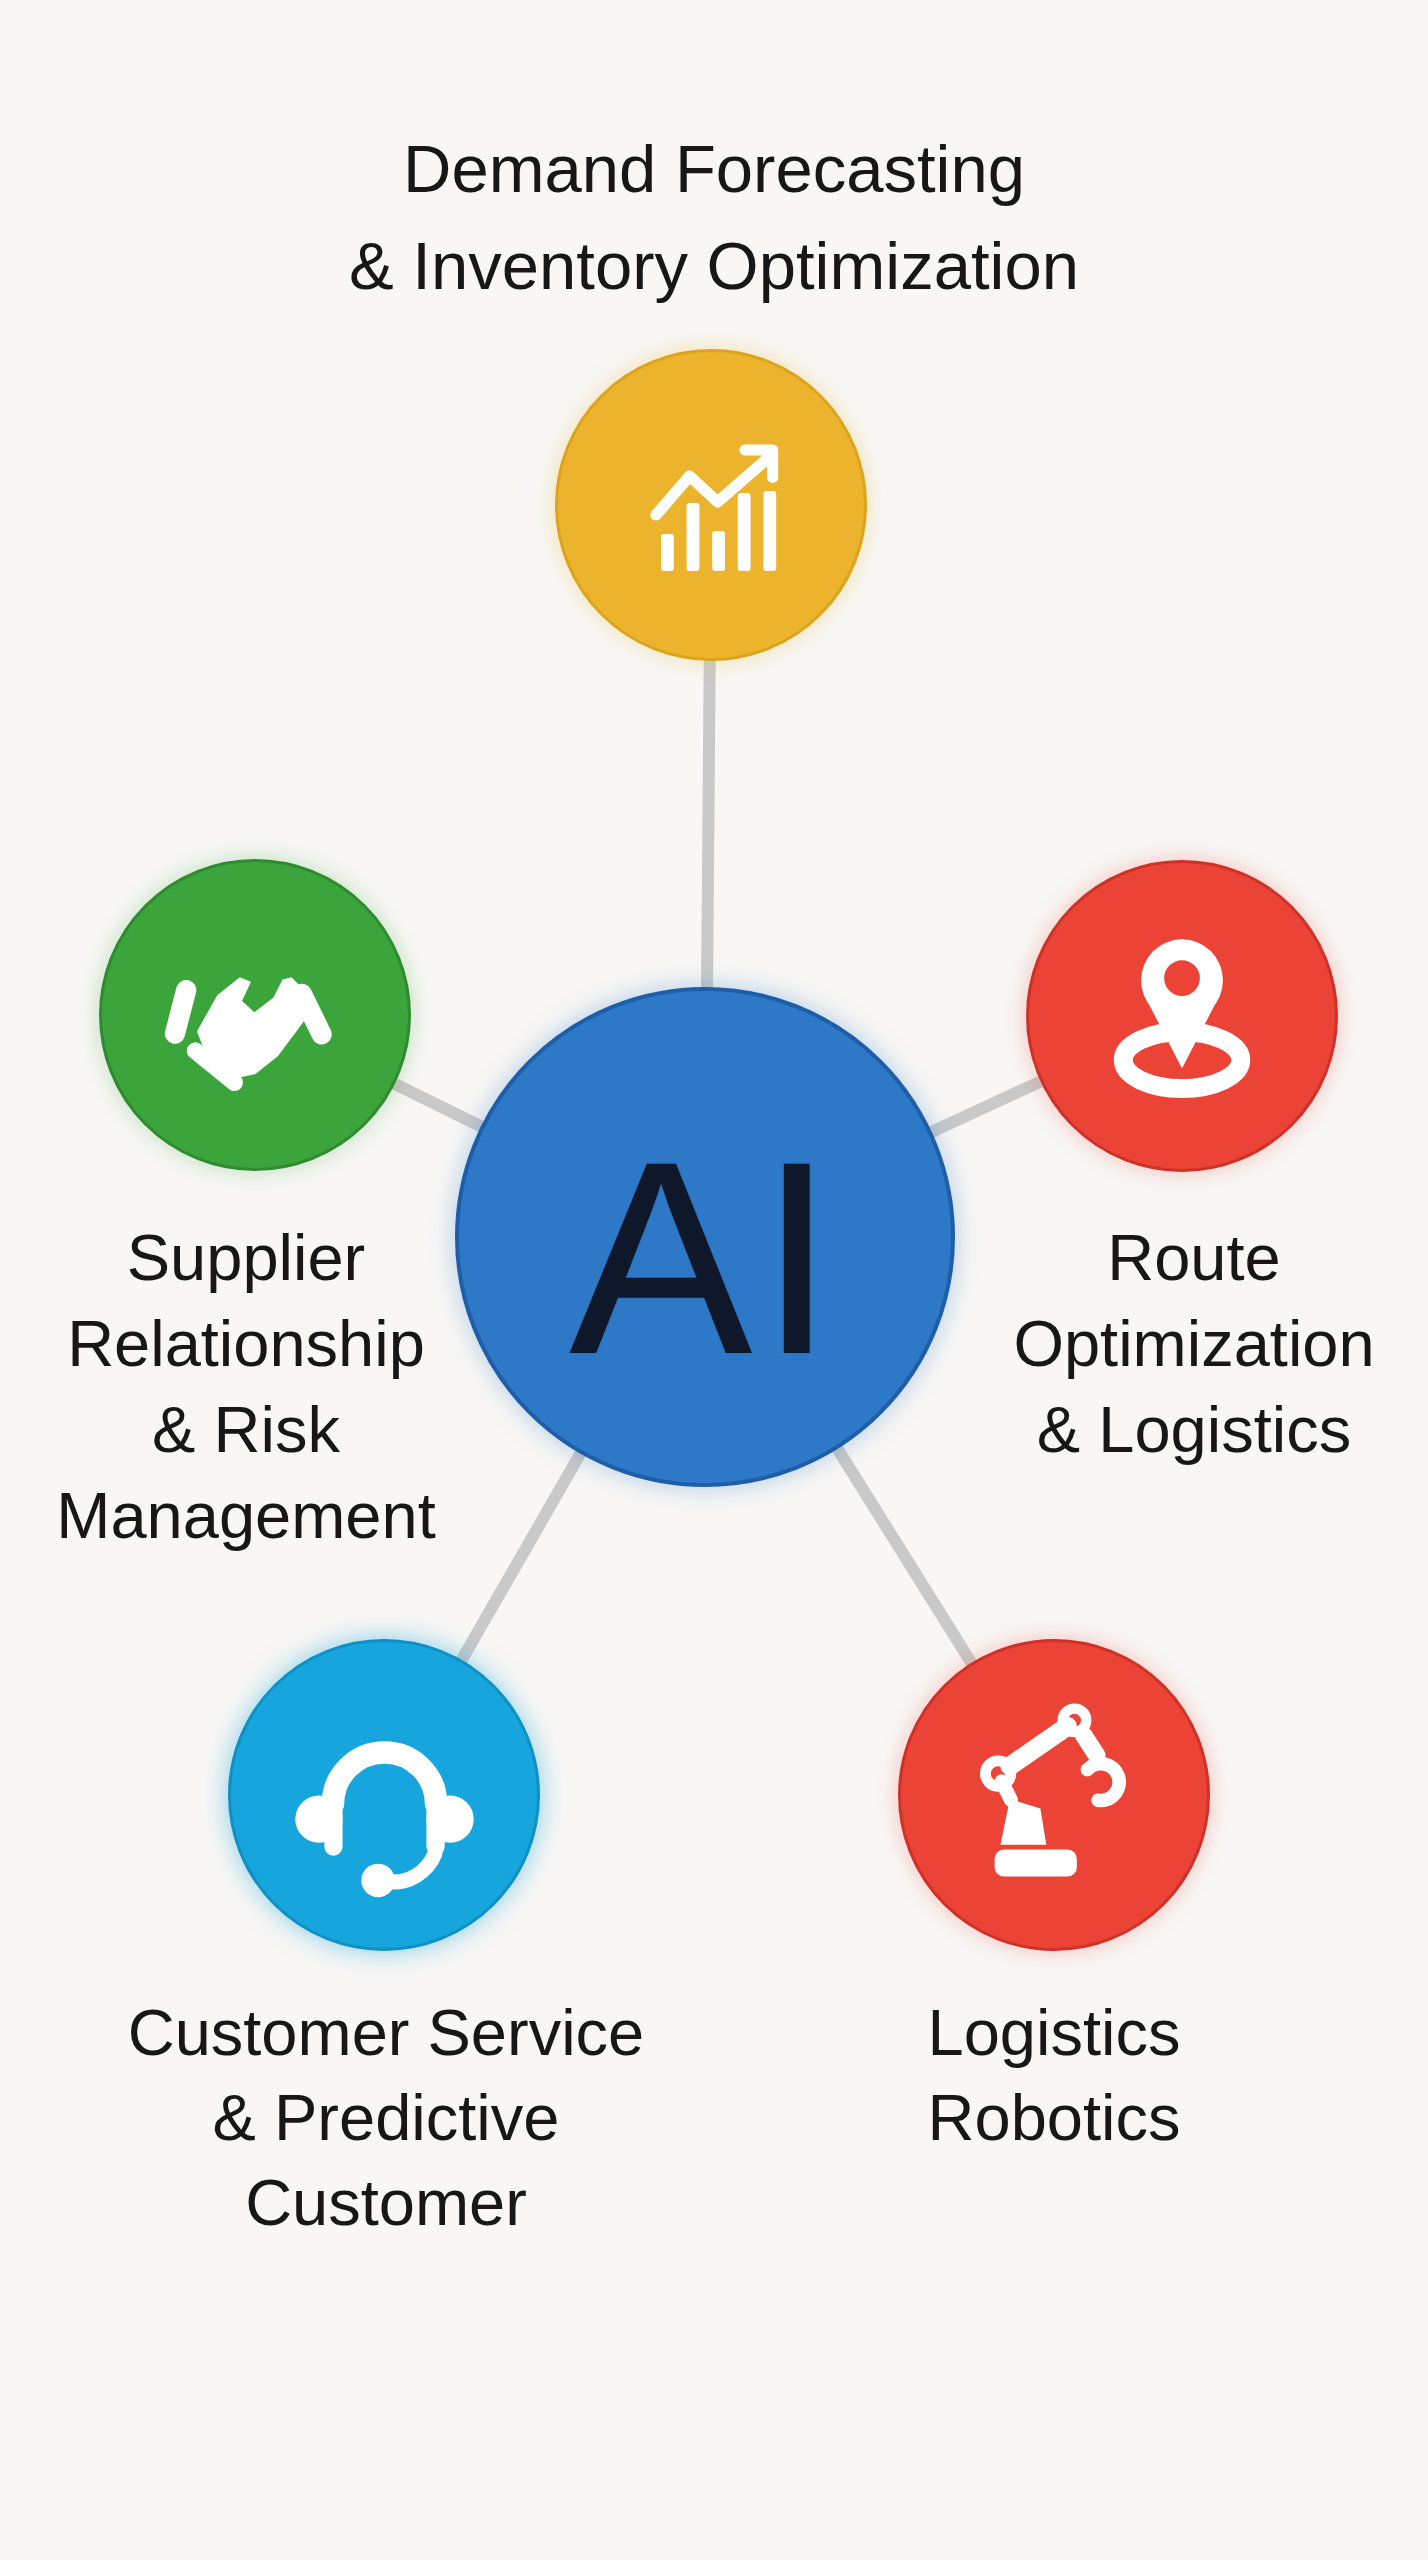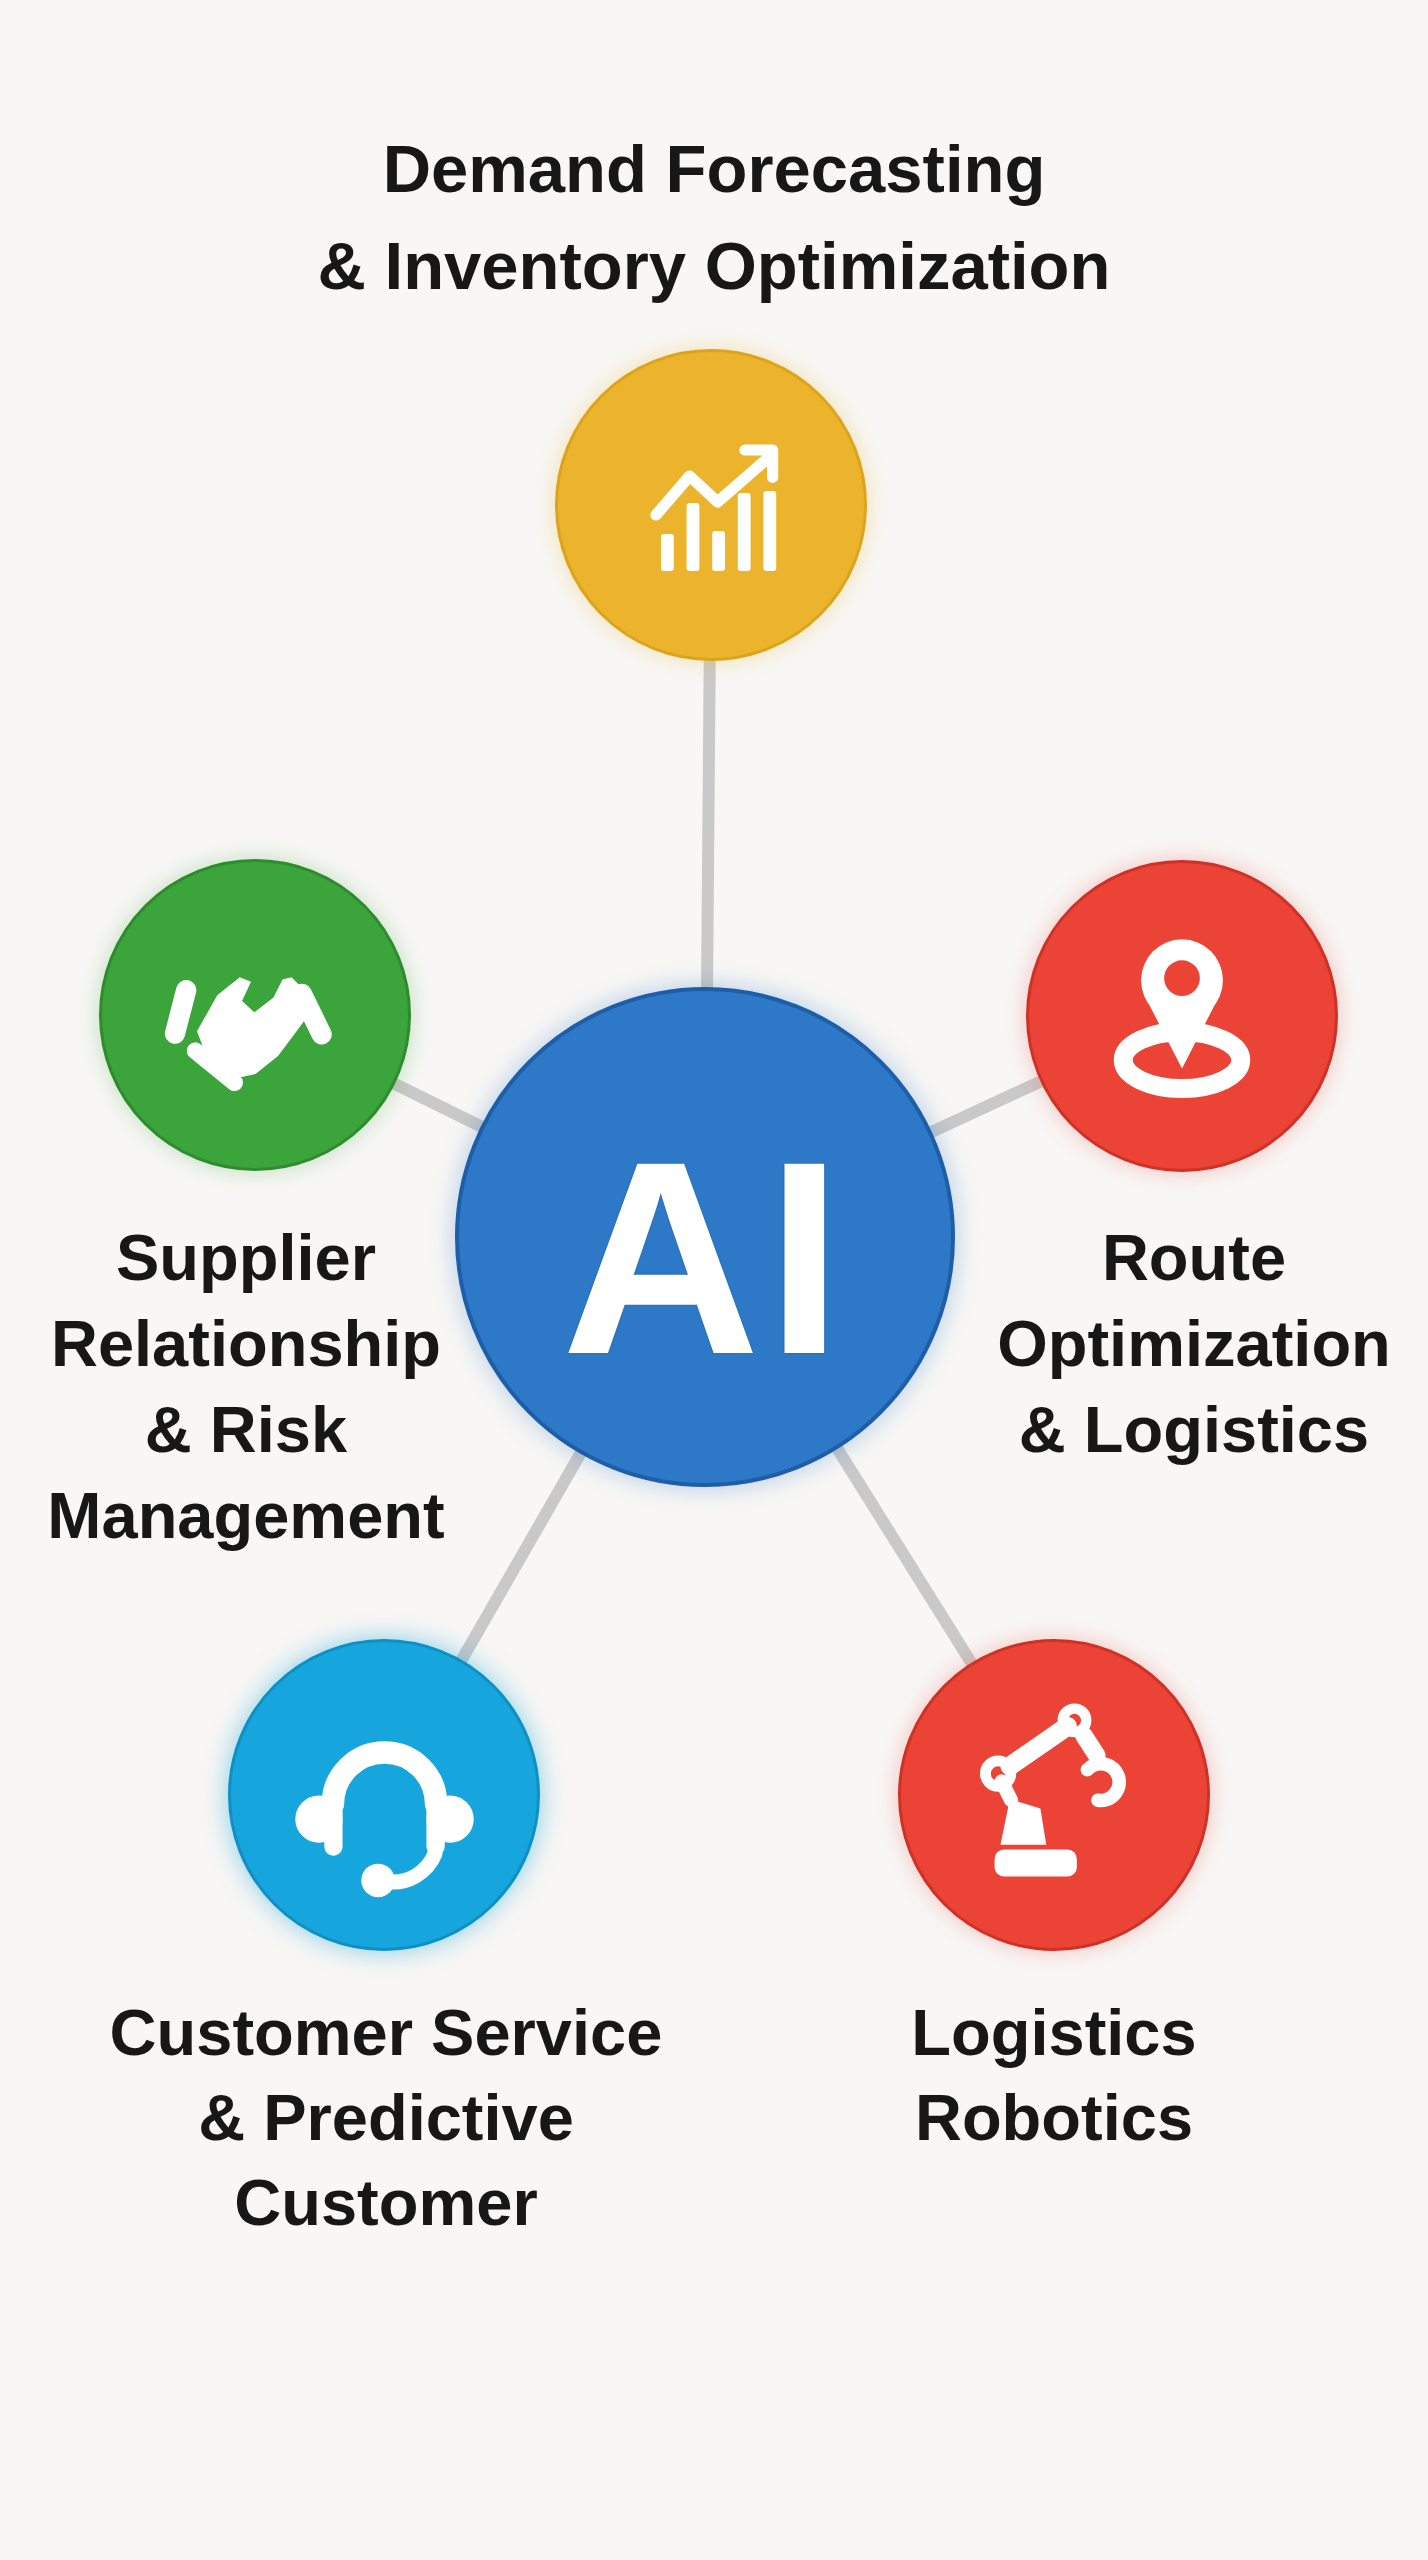--- a/index.html
+++ b/index.html
@@ -26,29 +26,29 @@
   .circle-route    {left:1026px;top:860px;border-color:#cf3127;box-shadow:0 0 22px rgba(236,67,55,.3);}
   .circle-customer {left:228px;top:1639px;border-color:#0e90c4;box-shadow:0 0 26px rgba(20,165,220,.5);}
   .circle-warehouse{left:898px;top:1639px;border-color:#cf3127;box-shadow:0 0 22px rgba(236,67,55,.3);}
 
   .circle-center{
     left:455px;top:987px;width:500px;height:500px;
     border:4px solid #1e5ea8;
     box-shadow:0 0 26px rgba(46,121,199,.35);
   }
   .ai-label{
-    color:#ffffff;font-weight:700;font-size:275px;line-height:1;
+    color:#0f172a;font-weight:400;font-size:275px;line-height:1;
     letter-spacing:6px;transform:translateY(20px);
     text-shadow:0 0 2px rgba(20,60,110,.35);
   }
 
   .pin-hole{fill:#ec4337;}
 
   .label{
-    position:absolute;text-align:center;color:#171717;font-weight:700;
+    position:absolute;text-align:center;color:#171717;font-weight:400;
   }
   .label div{white-space:nowrap;}
   .label-title   {left:0;top:120px;width:1428px;font-size:67px;line-height:97px;}
   .label-supplier{left:-14px;top:1215px;width:520px;font-size:65px;line-height:86px;}
   .label-route   {left:934px;top:1215px;width:520px;font-size:65px;line-height:86px;}
   .label-customer{left:66px;top:1990px;width:640px;font-size:65px;line-height:85px;}
   .label-warehouse{left:734px;top:1990px;width:640px;font-size:65px;line-height:85px;}
 </style>
 </head>
 <body>

